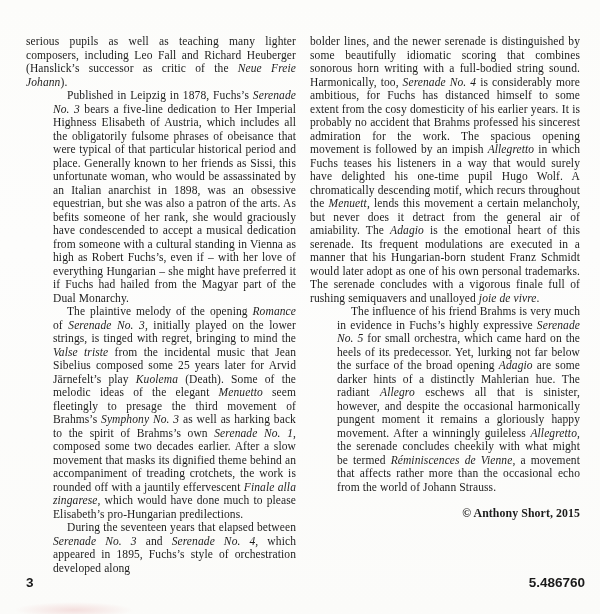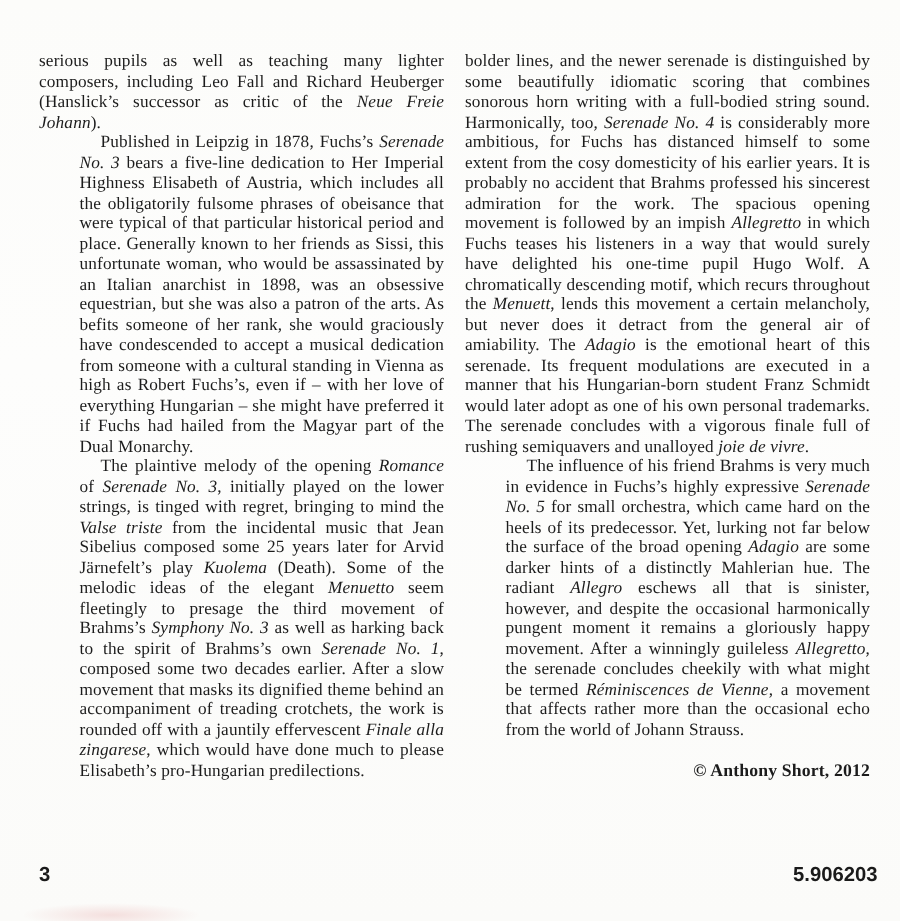--- a/index.html
+++ b/index.html
@@ -69,29 +69,30 @@
 </style>
 </head>
 <body>
 
 <div class="page">
   <div class="content">
     <div class="col">
         <p>serious pupils as well as teaching many lighter composers, including Leo Fall and Richard Heuberger (Hanslick’s successor as critic of the <i>Neue Freie Johann</i>).</p>
         <p class="indent">Published in Leipzig in 1878, Fuchs’s <i>Serenade No. 3</i> bears a five-line dedication to Her Imperial Highness Elisabeth of Austria, which includes all the obligatorily fulsome phrases of obeisance that were typical of that particular historical period and place. Generally known to her friends as Sissi, this unfortunate woman, who would be assassinated by an Italian anarchist in 1898, was an obsessive equestrian, but she was also a patron of the arts. As befits someone of her rank, she would graciously have condescended to accept a musical dedication from someone with a cultural standing in Vienna as high as Robert Fuchs’s, even if – with her love of everything Hungarian – she might have preferred it if Fuchs had hailed from the Magyar part of the Dual Monarchy.</p>
         <p class="indent">The plaintive melody of the opening <i>Romance</i> of <i>Serenade No. 3</i>, initially played on the lower strings, is tinged with regret, bringing to mind the <i>Valse triste</i> from the incidental music that Jean Sibelius composed some 25 years later for Arvid Järnefelt’s play <i>Kuolema</i> (Death). Some of the melodic ideas of the elegant <i>Menuetto</i> seem fleetingly to presage the third movement of Brahms’s <i>Symphony No. 3</i> as well as harking back to the spirit of Brahms’s own <i>Serenade No. 1</i>, composed some two decades earlier. After a slow movement that masks its dignified theme behind an accompaniment of treading crotchets, the work is rounded off with a jauntily effervescent <i>Finale alla zingarese</i>, which would have done much to please Elisabeth’s pro-Hungarian predilections.</p>
+        <p class="indent">During the seventeen years that elapsed between <i>Serenade No. 3</i> and <i>Serenade No. 4</i>, which appeared in 1895, Fuchs’s style of orchestration developed along</p>
       </div>
     <div class="col">
 
     <p>bolder lines, and the newer serenade is distinguished by some beautifully idiomatic scoring that combines sonorous horn writing with a full-bodied string sound. Harmonically, too, <i>Serenade No. 4</i> is considerably more ambitious, for Fuchs has distanced himself to some extent from the cosy domesticity of his earlier years. It is probably no accident that Brahms professed his sincerest admiration for the work. The spacious opening movement is followed by an impish <i>Allegretto</i> in which Fuchs teases his listeners in a way that would surely have delighted his one-time pupil Hugo Wolf. A chromatically descending motif, which recurs throughout the <i>Menuett</i>, lends this movement a certain melancholy, but never does it detract from the general air of amiability. The <i>Adagio</i> is the emotional heart of this serenade. Its frequent modulations are executed in a manner that his Hungarian-born student Franz Schmidt would later adopt as one of his own personal trademarks. The serenade concludes with a vigorous finale full of rushing semiquavers and unalloyed <i>joie de vivre</i>.</p>
         <p class="indent">The influence of his friend Brahms is very much in evidence in Fuchs’s highly expressive <i>Serenade No. 5</i> for small orchestra, which came hard on the heels of its predecessor. Yet, lurking not far below the surface of the broad opening <i>Adagio</i> are some darker hints of a distinctly Mahlerian hue. The radiant <i>Allegro</i> eschews all that is sinister, however, and despite the occasional harmonically pungent moment it remains a gloriously happy movement. After a winningly guileless <i>Allegretto</i>, the serenade concludes cheekily with what might be termed <i>Réminiscences de Vienne</i>, a movement that affects rather more than the occasional echo from the world of Johann Strauss.</p>
-        <div class="byline">© Anthony Short, 2012</div>
+        <div class="byline">© Anthony Short, 2015</div>
       </div>
   </div>
 
   <div class="byline-slot" style="position:absolute; top:0; left:0; width:0; height:0;"></div>
 
   <div class="footer-num page-number">3</div>
 
-  <div class="footer-num catalog-number">5.906203</div>
+  <div class="footer-num catalog-number">5.486760</div>
 
   <div class="smudge"></div>
 </div>
 
 </body></html>

